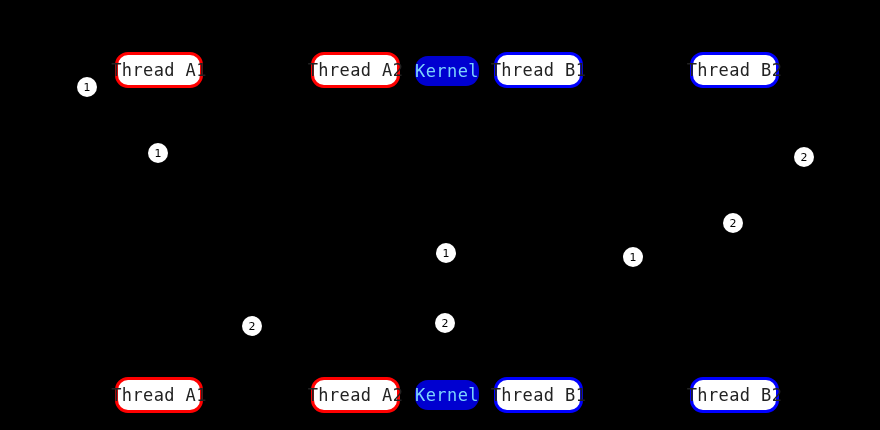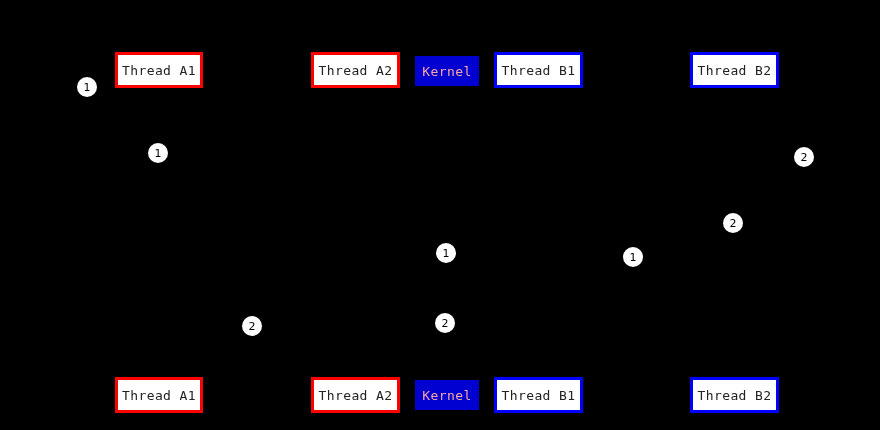--- a/index.html
+++ b/index.html
@@ -35,37 +35,38 @@
     transform-origin: 0 0;
   }
 
   
   .participant {
     position: absolute;
     box-sizing: border-box;
     display: flex;
     align-items: center;
     justify-content: center;
-    font-size: 13px;
+    font-size: 17px;
     letter-spacing: 0.4px;
     white-space: nowrap;
     line-height: 1;
+    border-radius: 13px;
   }
   .participant.outline {
     background: #ffffff;
     border-style: solid;
     border-width: 3px;
     color: #222222;
   }
   .participant.outline.red   { border-color: #ff0000; }
   .participant.outline.blue  { border-color: #0000ff; }
   .participant.filled {
     background: #0000d0;
     border: none;
-    color: #fca5a5;
+    color: #7dd3fc;
   }
 
   
   .step-marker {
     position: absolute;
     width: 20px;
     height: 20px;
     border-radius: 50%;
     background: #ffffff;
     color: #000000;

